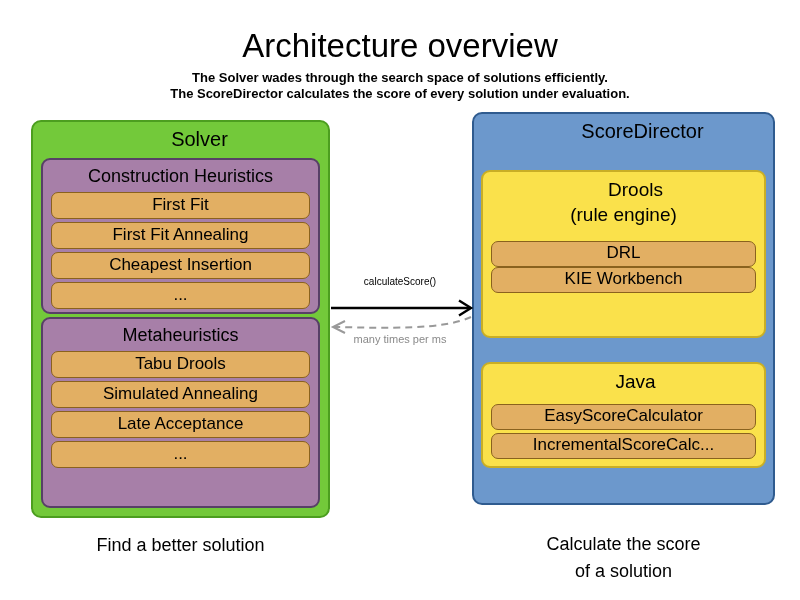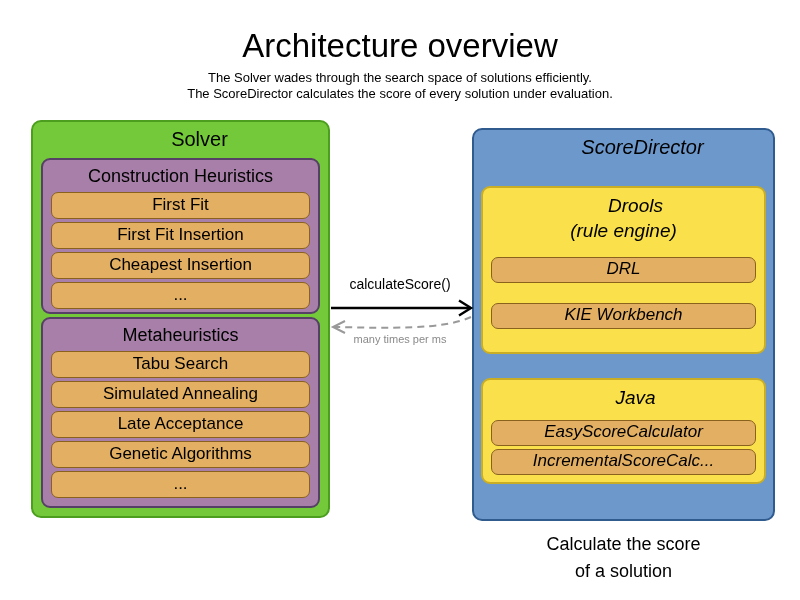--- a/index.html
+++ b/index.html
@@ -12,34 +12,33 @@
     overflow: hidden;
   }
   .stage { position: absolute; inset: 0; width: 704px; height: 600px; }
 
   .title {
     position: absolute; top: 27px; left: 0; width: 800px;
     text-align: center; font-size: 33px; line-height: 38px; font-weight: 400;
   }
   .subtitle {
     position: absolute; top: 70px; left: 0; width: 800px;
-    text-align: center; font-size: 13px; font-weight: 400; line-height: 16px;
+    text-align: center; font-size: 13px; font-weight: 700; line-height: 16px;
   }
 
   .box { position: absolute; border-radius: 10px; }
   .box.green {
     left: 31px; top: 120px; width: 299px; height: 398px;
     background: var(--green_fill, #73C93A);
     border: 2px solid var(--green_border, #4C9E1F);
   }
   .box.blue {
-    left: 472px; top: 128px; width: 303px; height: 393px;
+    left: 472px; top: 112px; width: 303px; height: 393px;
     background: var(--blue_fill, #6C98CC);
     border: 2px solid var(--blue_border, #2F5B8F);
-    font-style: italic;
   }
   .box-title { text-align: center; font-size: 20px; line-height: 28px; margin-top: 3px; padding-left: 38px; }
 
   .group {
     position: absolute; left: 8px; right: 8px;
     border-radius: 9px; display: flex; flex-direction: column;
   }
   .group.purple {
     background: var(--purple_fill, #A77FA8);
     border: 2px solid var(--purple_border, #574066);
@@ -53,37 +52,37 @@
   #group-mh { top: 195px; height: 191px; }
   #group-drools { top: 56px;  height: 168px; }
   #group-java   { top: 248px; height: 106px; }
 
   .group-title { text-align: center; font-size: 18px; line-height: 26px; margin-top: 3px; }
   .group.yellow .group-title { font-size: 19px; line-height: 25px; margin-top: 5px; padding-left: 24px; }
   .group-subtitle { text-align: center; font-size: 19px; line-height: 25px; }
 
   .items { display: flex; flex-direction: column; margin-top: 3px; }
   .items.gap3 { gap: 3px; }
-  .items.gap4 { gap: 20px; }
+  .items.gap4 { gap: 0; }
   #group-drools .items { margin-top: 14px; }
   #group-java .items { margin-top: 10px; }
 
   .item {
     height: 27px; margin: 0 8px;
     background: var(--orange_fill, #E2AF63);
     border: 1.5px solid var(--orange_border, #8A621E);
     border-radius: 7px;
     text-align: center; font-size: 17px; line-height: 23px;
     white-space: nowrap; overflow: hidden;
   }
   .group.yellow .item { height: 26px; line-height: 22px; }
 
   #call-label {
     position: absolute; left: 325px; top: 276px; width: 150px;
-    text-align: center; font-size: 14px;
+    text-align: center; font-size: 10px;
   }
   #return-label {
     position: absolute; left: 325px; top: 333px; width: 150px;
     text-align: center; font-size: 11px;
     color: var(--muted_text, #8A8A8A);
   }
   #arrows { position: absolute; left: 325px; top: 270px; width: 150px; height: 85px; }
   #arrows .black-stroke { stroke: var(--arrow_black, #000000); stroke-width: 2.4; fill: none; }
   #arrows .gray-stroke  { stroke: var(--arrow_gray, #999999);  stroke-width: 2;   fill: none; }
   #arrows .dashed { stroke-dasharray: 7 5; }
@@ -107,33 +106,32 @@
     <div>The ScoreDirector calculates the score of every solution under evaluation.</div>
   </div>
 
   <div class="box green">
     <div class="box-title">Solver</div>
 
     <div class="group purple" id="group-ch">
       <div class="group-title">Construction Heuristics</div>
       <div class="items gap3">
         <div class="item">First Fit</div>
-        <div class="item">First Fit Insertion</div>
+        <div class="item">First Fit Annealing</div>
         <div class="item">Cheapest Insertion</div>
         <div class="item">...</div>
       </div>
     </div>
 
     <div class="group purple" id="group-mh">
       <div class="group-title">Metaheuristics</div>
       <div class="items gap3">
-        <div class="item">Tabu Search</div>
+        <div class="item">Tabu Drools</div>
         <div class="item">Simulated Annealing</div>
         <div class="item">Late Acceptance</div>
-        <div class="item">Genetic Algorithms</div>
         <div class="item">...</div>
       </div>
     </div>
   </div>
 
   <div class="box blue">
     <div class="box-title">ScoreDirector</div>
 
     <div class="group yellow" id="group-drools">
       <div class="group-title">Drools</div>
@@ -161,19 +159,20 @@
       <polyline class="black-stroke" points="134,30.5 146,38 134,45.5"></polyline>
     </g>
     <g>
       <path class="gray-stroke dashed" d="M146 47 C 118 60, 62 58, 10 57"></path>
       <polyline class="gray-stroke" points="20,51 8,57 20,63"></polyline>
     </g>
   </svg>
 
   <div id="return-label">many times per ms</div>
 
+  <div class="caption" id="caption-left">Find a better solution</div>
 
   <div class="caption" id="caption-right">
     <div>Calculate the score</div>
     <div>of a solution</div>
   </div>
 
 </div>
 
 </body></html>

